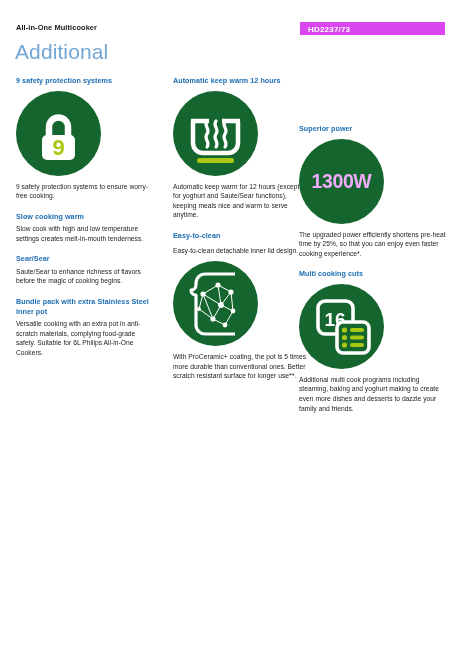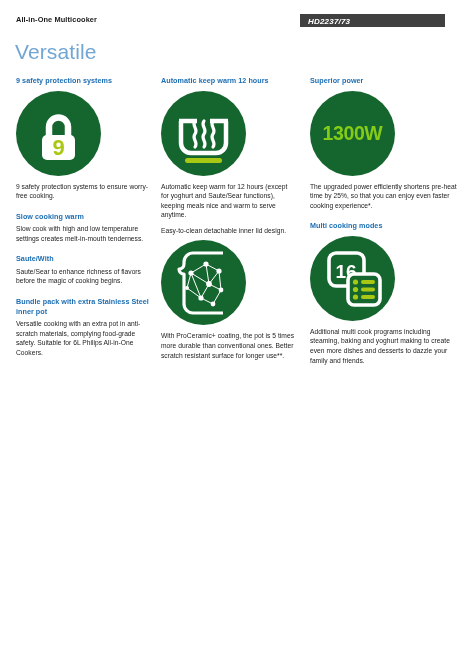--- a/index.html
+++ b/index.html
@@ -5,46 +5,45 @@
   html,body{margin:0;padding:0;}
   body{
     width:460px;height:651px;background:#ffffff;
     font-family:"Liberation Sans", sans-serif;
     color:#1a1a1a;-webkit-font-smoothing:antialiased;
     position:relative;overflow:hidden;
   }
   .page{position:relative;width:460px;height:651px;}
 
   
-  .hdr{position:absolute;left:0;top:0;width:424px;height:36px;padding-left:8px;}
+  .hdr{position:absolute;left:0;top:8px;width:424px;height:36px;padding-left:8px;}
   .hdr-title{
     position:absolute;left:16px;top:15px;
     font-size:7.4px;font-weight:700;letter-spacing:.1px;color:#1a1a1a;
   }
   .sku-box{
     position:absolute;left:300px;top:14px;width:145px;height:13px;
-    background:#404040;
-    font-style:italic;
+    background:#d946ef;
   }
   .sku-text{
     position:absolute;left:8px;top:2.5px;
     font-size:8px;font-weight:700;color:#ffffff;letter-spacing:.2px;
   }
 
   .page-title{
     position:absolute;left:15px;top:40px;
     font-size:21px;font-weight:400;color:#72a6d4;letter-spacing:.1px;
   }
 
   
   .cols{position:absolute;left:0;top:76px;width:460px;}
   .col{position:absolute;top:0;width:135px;}
   .col1{left:16px;}
-  .col2{left:161px;}
-  .col3{left:310px;width:148px;}
+  .col2{left:173px;}
+  .col3{left:299px;width:148px;margin-top:48px;}
 
   .sec{margin-bottom:0;}
   .sec-h{
     font-size:7.2px;font-weight:700;color:#1d6eb3;
     letter-spacing:.05px;line-height:9.5px;margin:0 0 3px 0;
   }
   .sec-h.gap{margin-top:11px;}
   .body{
     font-size:6.7px;font-weight:400;color:#222222;
     line-height:9.6px;letter-spacing:.02px;margin:0;
@@ -55,36 +54,36 @@
   .icon-wrap{margin:5px 0 0 0;}
   .circle{
     width:85px;height:85px;border-radius:50%;
     background:#15652e;position:relative;overflow:hidden;
   }
   .circle svg{display:block;}
 
   .big-w{
     position:absolute;left:0;top:0;width:85px;height:85px;
     display:flex;align-items:center;justify-content:center;
-    color:#84cc16;font-size:19.5px;font-weight:700;letter-spacing:-.4px;
+    color:#f0abfc;font-size:19.5px;font-weight:700;letter-spacing:-.4px;
   }
 </style>
 </head>
 <body>
 
 <div class="page">
 
   <div class="hdr">
     <div class="hdr-title">All-in-One Multicooker</div>
     <div class="sku-box">
       <div class="sku-text">HD2237/73</div>
     </div>
   </div>
 
-  <div class="page-title">Versatile</div>
+  <div class="page-title">Additional</div>
 
   <div class="cols">
 
     <div class="col col1">
 
       <div class="sec">
         <div class="sec-h">9 safety protection systems</div>
         <div class="icon-wrap">
           <div class="circle">
             <svg width="85" height="85" viewBox="0 0 85 85">
@@ -96,21 +95,21 @@
         </div>
         <div class="body after-icon">9 safety protection systems to ensure worry-free cooking.</div>
       </div>
 
       <div class="sec">
         <div class="sec-h gap">Slow cooking warm</div>
         <div class="body">Slow cook with high and low temperature settings creates melt-in-mouth tenderness.</div>
       </div>
 
       <div class="sec">
-        <div class="sec-h gap">Saute/With</div>
+        <div class="sec-h gap">Sear/Sear</div>
         <div class="body">Saute/Sear to enhance richness of flavors before the magic of cooking begins.</div>
       </div>
 
 
       <div class="sec">
         <div class="sec-h gap">Bundle pack with extra Stainless Steel inner pot</div>
         <div class="body">Versatile cooking with an extra pot in anti-scratch materials, complying food-grade safety. Suitable for 6L Philips All-in-One Cookers.</div>
       </div>
 
     </div>
@@ -128,20 +127,21 @@
               <path d="M43 30 c-4 5 4 8 0 13 c-4 5 4 8 0 13" fill="none" stroke="#ffffff" stroke-width="3.2" stroke-linecap="round"></path>
               <path d="M52 30 c-4 5 4 8 0 13 c-4 5 4 8 0 13" fill="none" stroke="#ffffff" stroke-width="3.2" stroke-linecap="round"></path>
               <rect x="24" y="67" width="37" height="5" rx="2.5" fill="#a9c814"></rect>
             </svg>
           </div>
         </div>
         <div class="body after-icon">Automatic keep warm for 12 hours (except for yoghurt and Saute/Sear functions), keeping meals nice and warm to serve anytime.</div>
       </div>
 
       <div class="sec">
+        <div class="sec-h gap">Easy-to-clean</div>
         <div class="body after-icon">Easy-to-clean detachable inner lid design.</div>
       </div>
 
       <div class="sec">
         <div class="icon-wrap">
           <div class="circle">
             <svg width="85" height="85" viewBox="0 0 85 85">
               <path d="M62 13 h-30 a9 9 0 0 0 -9 9 v2 a5 5 0 0 1 -5 5 a5 5 0 0 0 5 5 v30 a9 9 0 0 0 9 9 h30" fill="none" stroke="#ffffff" stroke-width="3.2" stroke-linejoin="round"></path>
               <g stroke="#ffffff" stroke-width="1" fill="none">
                 <path d="M30 33 L45 24 L58 31 L48 44 Z"></path>
@@ -174,21 +174,21 @@
         <div class="sec-h">Superior power</div>
         <div class="icon-wrap">
           <div class="circle">
             <div class="big-w">1300W</div>
           </div>
         </div>
         <div class="body after-icon">The upgraded power efficiently shortens pre-heat time by 25%, so that you can enjoy even faster cooking experience*.</div>
       </div>
 
       <div class="sec">
-        <div class="sec-h gap">Multi cooking modes</div>
+        <div class="sec-h gap">Multi cooking cuts</div>
         <div class="icon-wrap">
           <div class="circle">
             <svg width="85" height="85" viewBox="0 0 85 85">
               <rect x="19" y="17" width="35" height="33" rx="7" fill="none" stroke="#ffffff" stroke-width="3.6"></rect>
               <text x="36" y="42" text-anchor="middle" font-family="Liberation Sans, sans-serif" font-size="19" font-weight="700" fill="#ffffff">16</text>
               <rect x="38" y="38" width="32" height="31" rx="6" fill="#15652e" stroke="#ffffff" stroke-width="3.6"></rect>
               <g fill="#a9c814">
                 <circle cx="45.5" cy="46" r="2.6"></circle>
                 <circle cx="45.5" cy="53.5" r="2.6"></circle>
                 <circle cx="45.5" cy="61" r="2.6"></circle>

